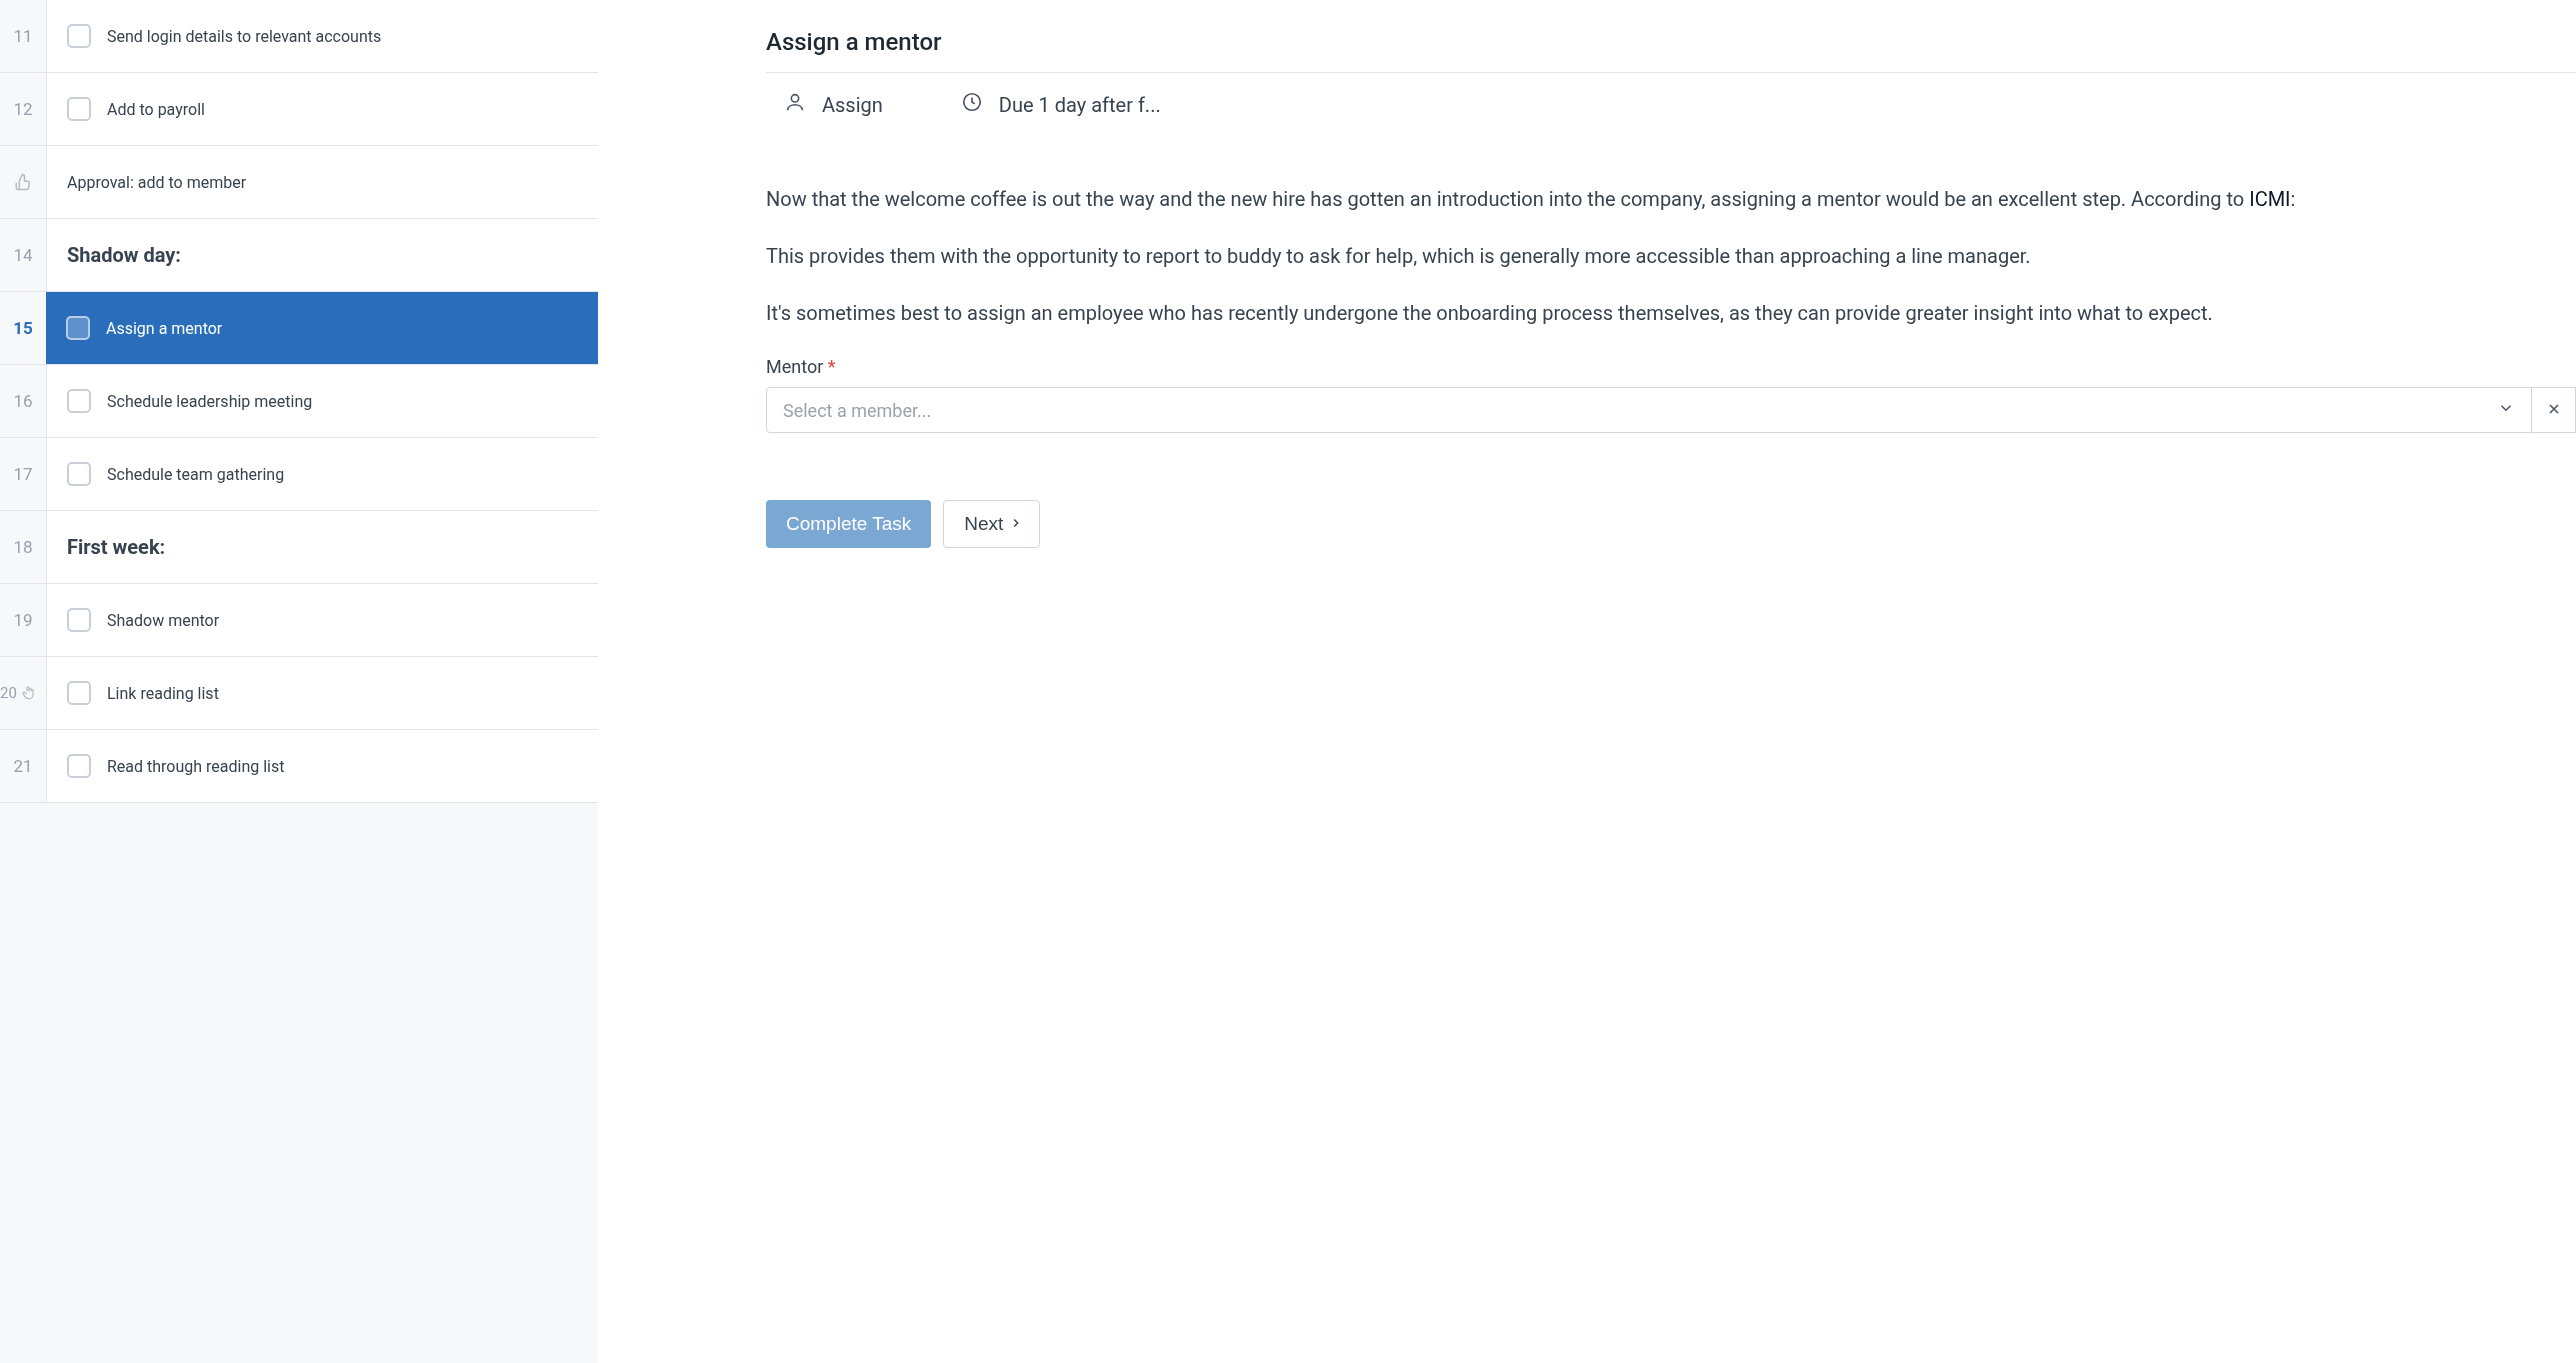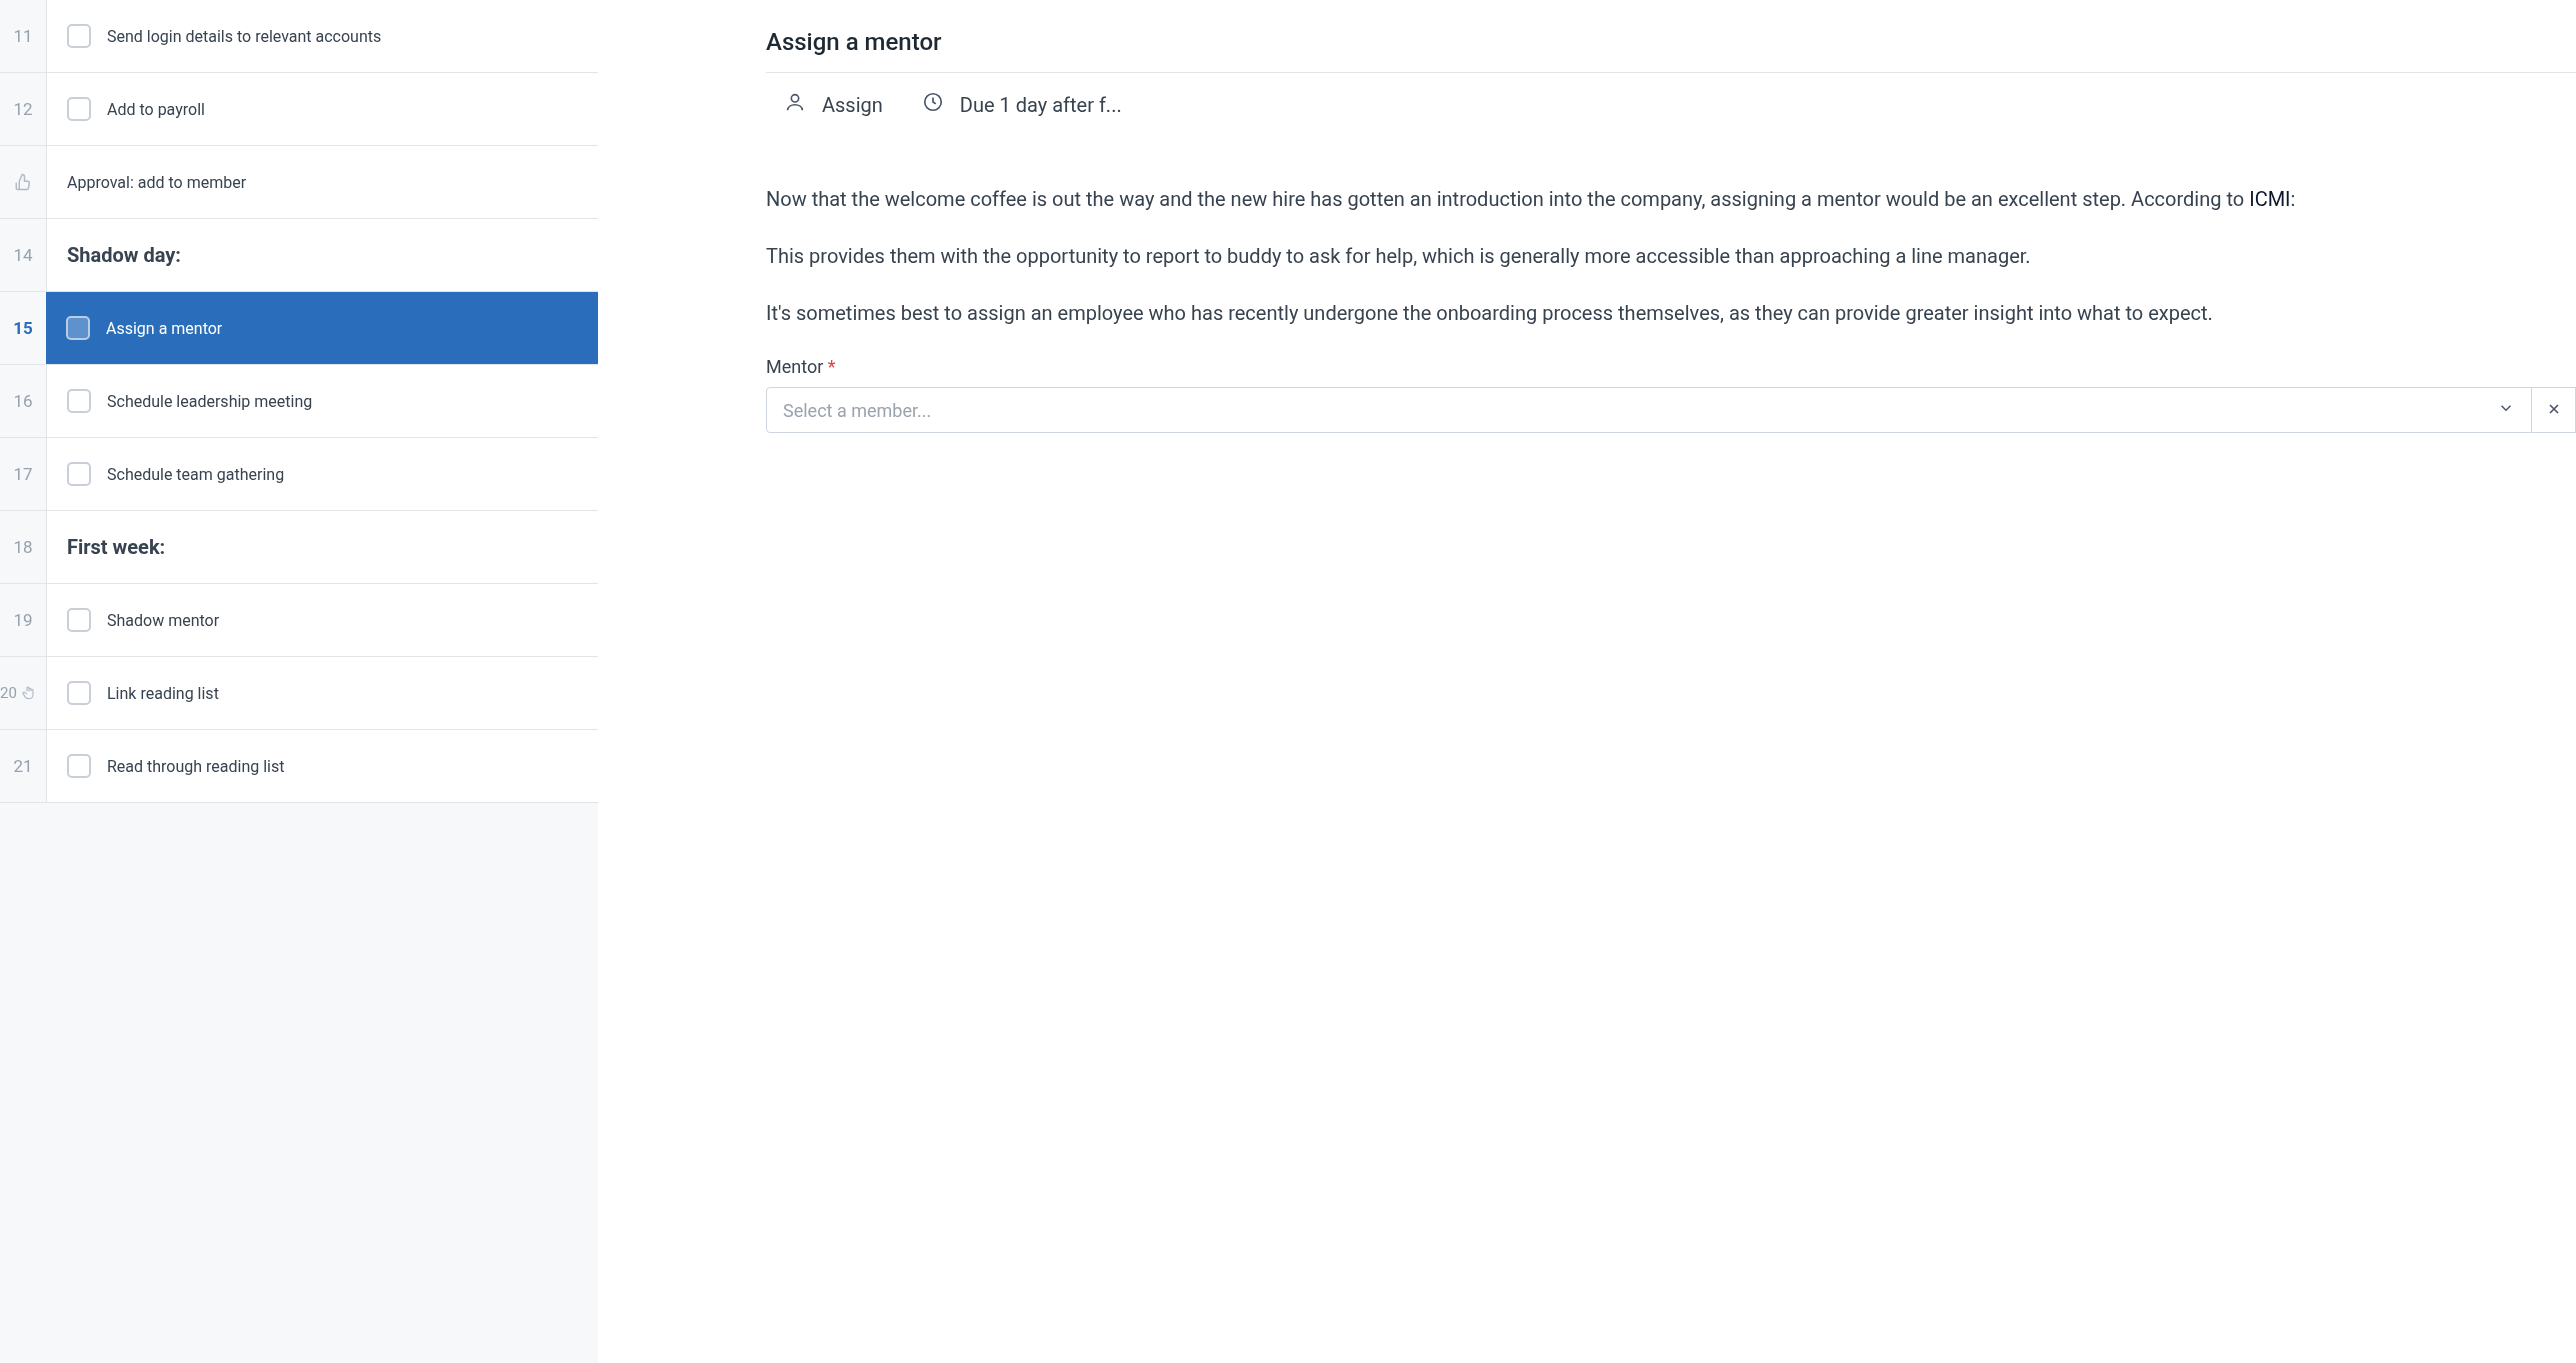--- a/index.html
+++ b/index.html
@@ -106,21 +106,21 @@
       color: #1f2933;
       padding-bottom: 16px;
     }
     .detail-divider {
       border-bottom: 1px solid #e1e5e9;
       margin-bottom: 18px;
     }
     .meta-row {
       display: flex;
       align-items: center;
-      gap: 39px;
+      gap: 78px;
       margin-bottom: 67px;
       padding-left: 18px;
     }
     .meta-item {
       display: flex;
       align-items: center;
       gap: 16px;
       color: #384350;
       font-size: 20px;
     }
@@ -365,14 +365,25 @@
     </div>
     <div class="select-clear">
       <span>
         <svg viewBox="0 0 24 24">
             <path d="M6 6l12 12M18 6L6 18"></path>
           </svg>
       </span>
     </div>
   </div>
 
+  <div class="actions">
+    <button class="btn-primary">Complete Task</button>
+    <button class="btn-secondary">
+      <span>Next</span>
+      <span>
+        <svg viewBox="0 0 24 24">
+            <path d="M9 6l6 6-6 6"></path>
+          </svg>
+      </span>
+    </button>
+  </div>
 </div>
 
 
 </body></html>

